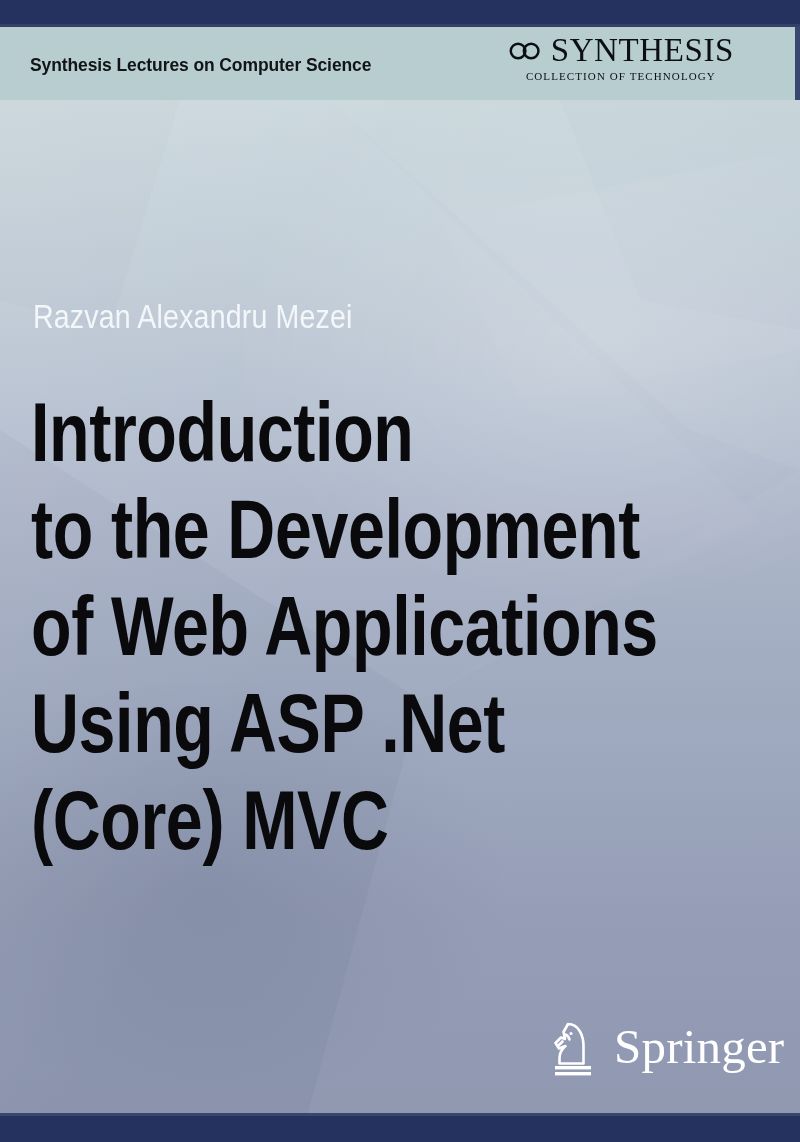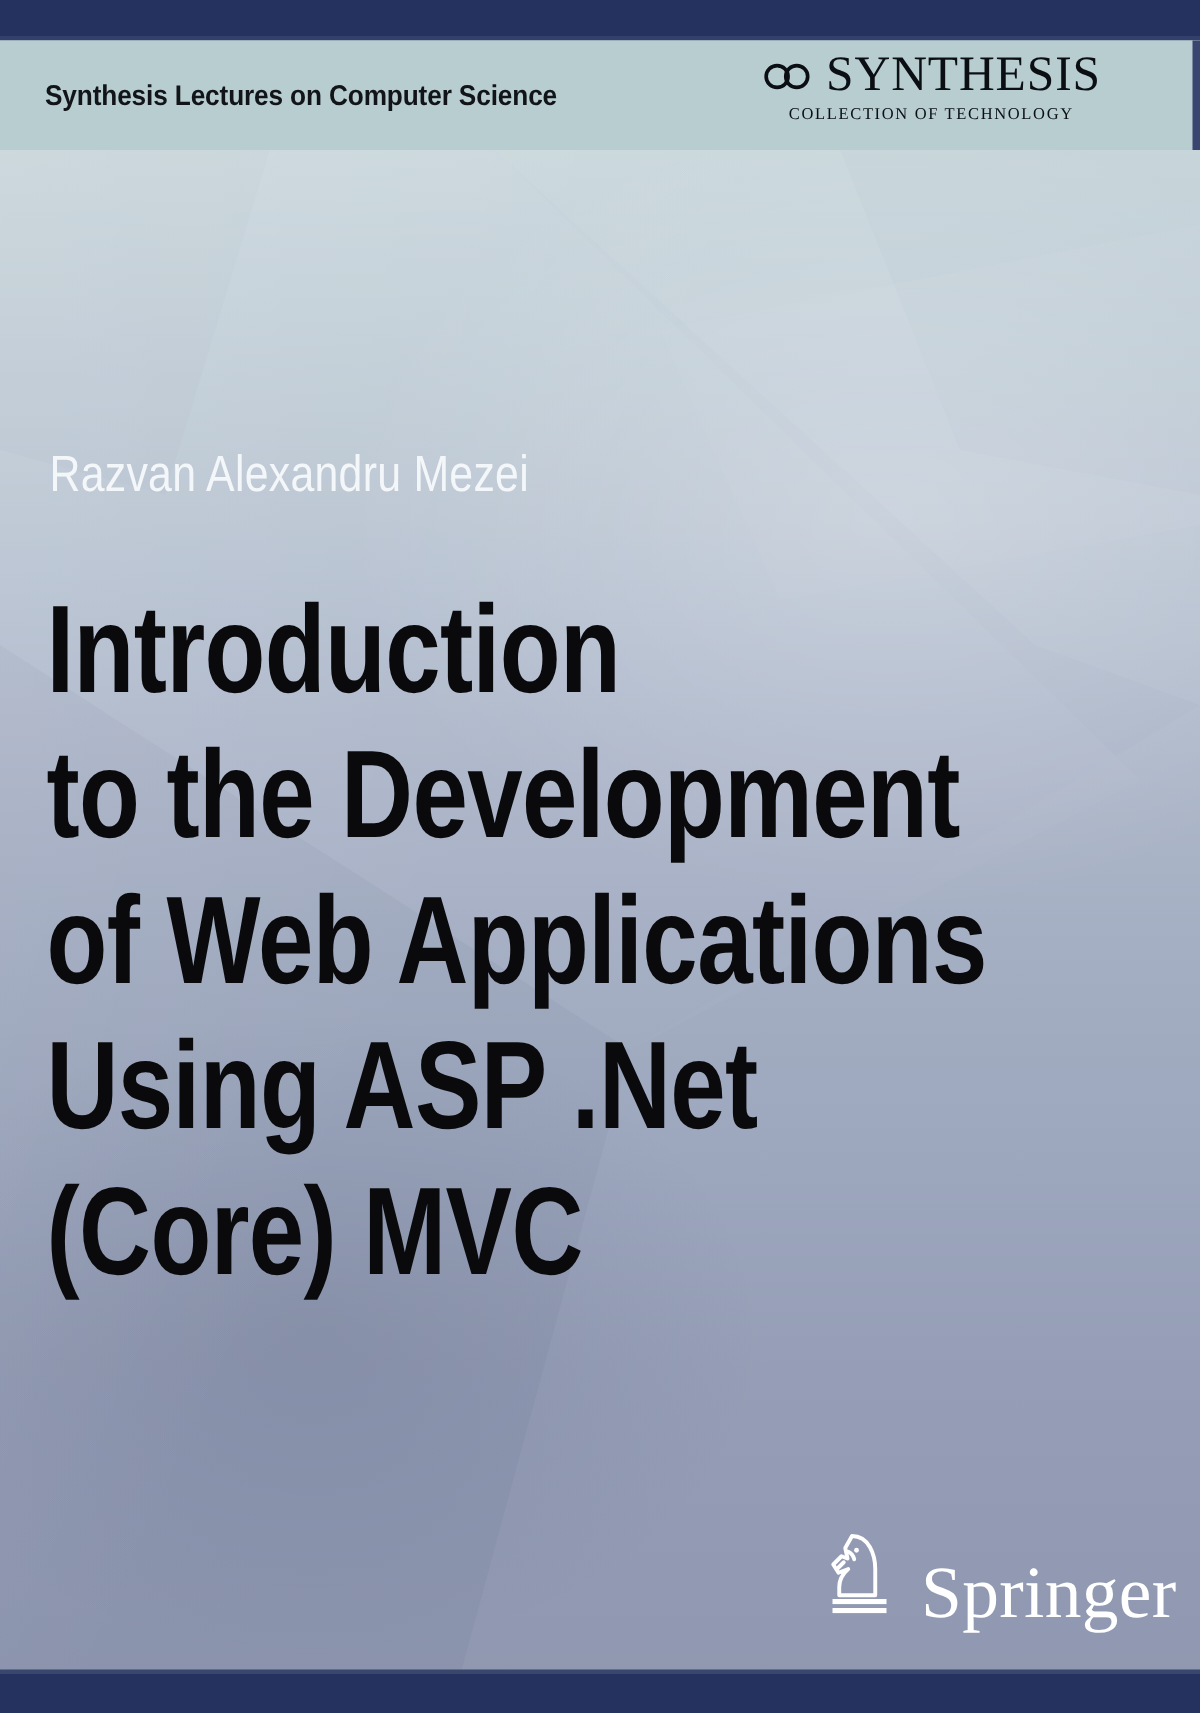--- a/index.html
+++ b/index.html
@@ -164,21 +164,20 @@
     white-space: nowrap;
     letter-spacing: -0.5px;
   }
 
   
   .springer {
     position: absolute;
     left: 546px;
     top: 1020px;
     display: flex;
-    align-items: flex-end;
     gap: 14px;
   }
   .knight-icon {
     display: block;
     width: 54px;
     height: 62px;
   }
   .springer-word {
     font-family: "Liberation Serif", serif;
     font-size: 49px;

